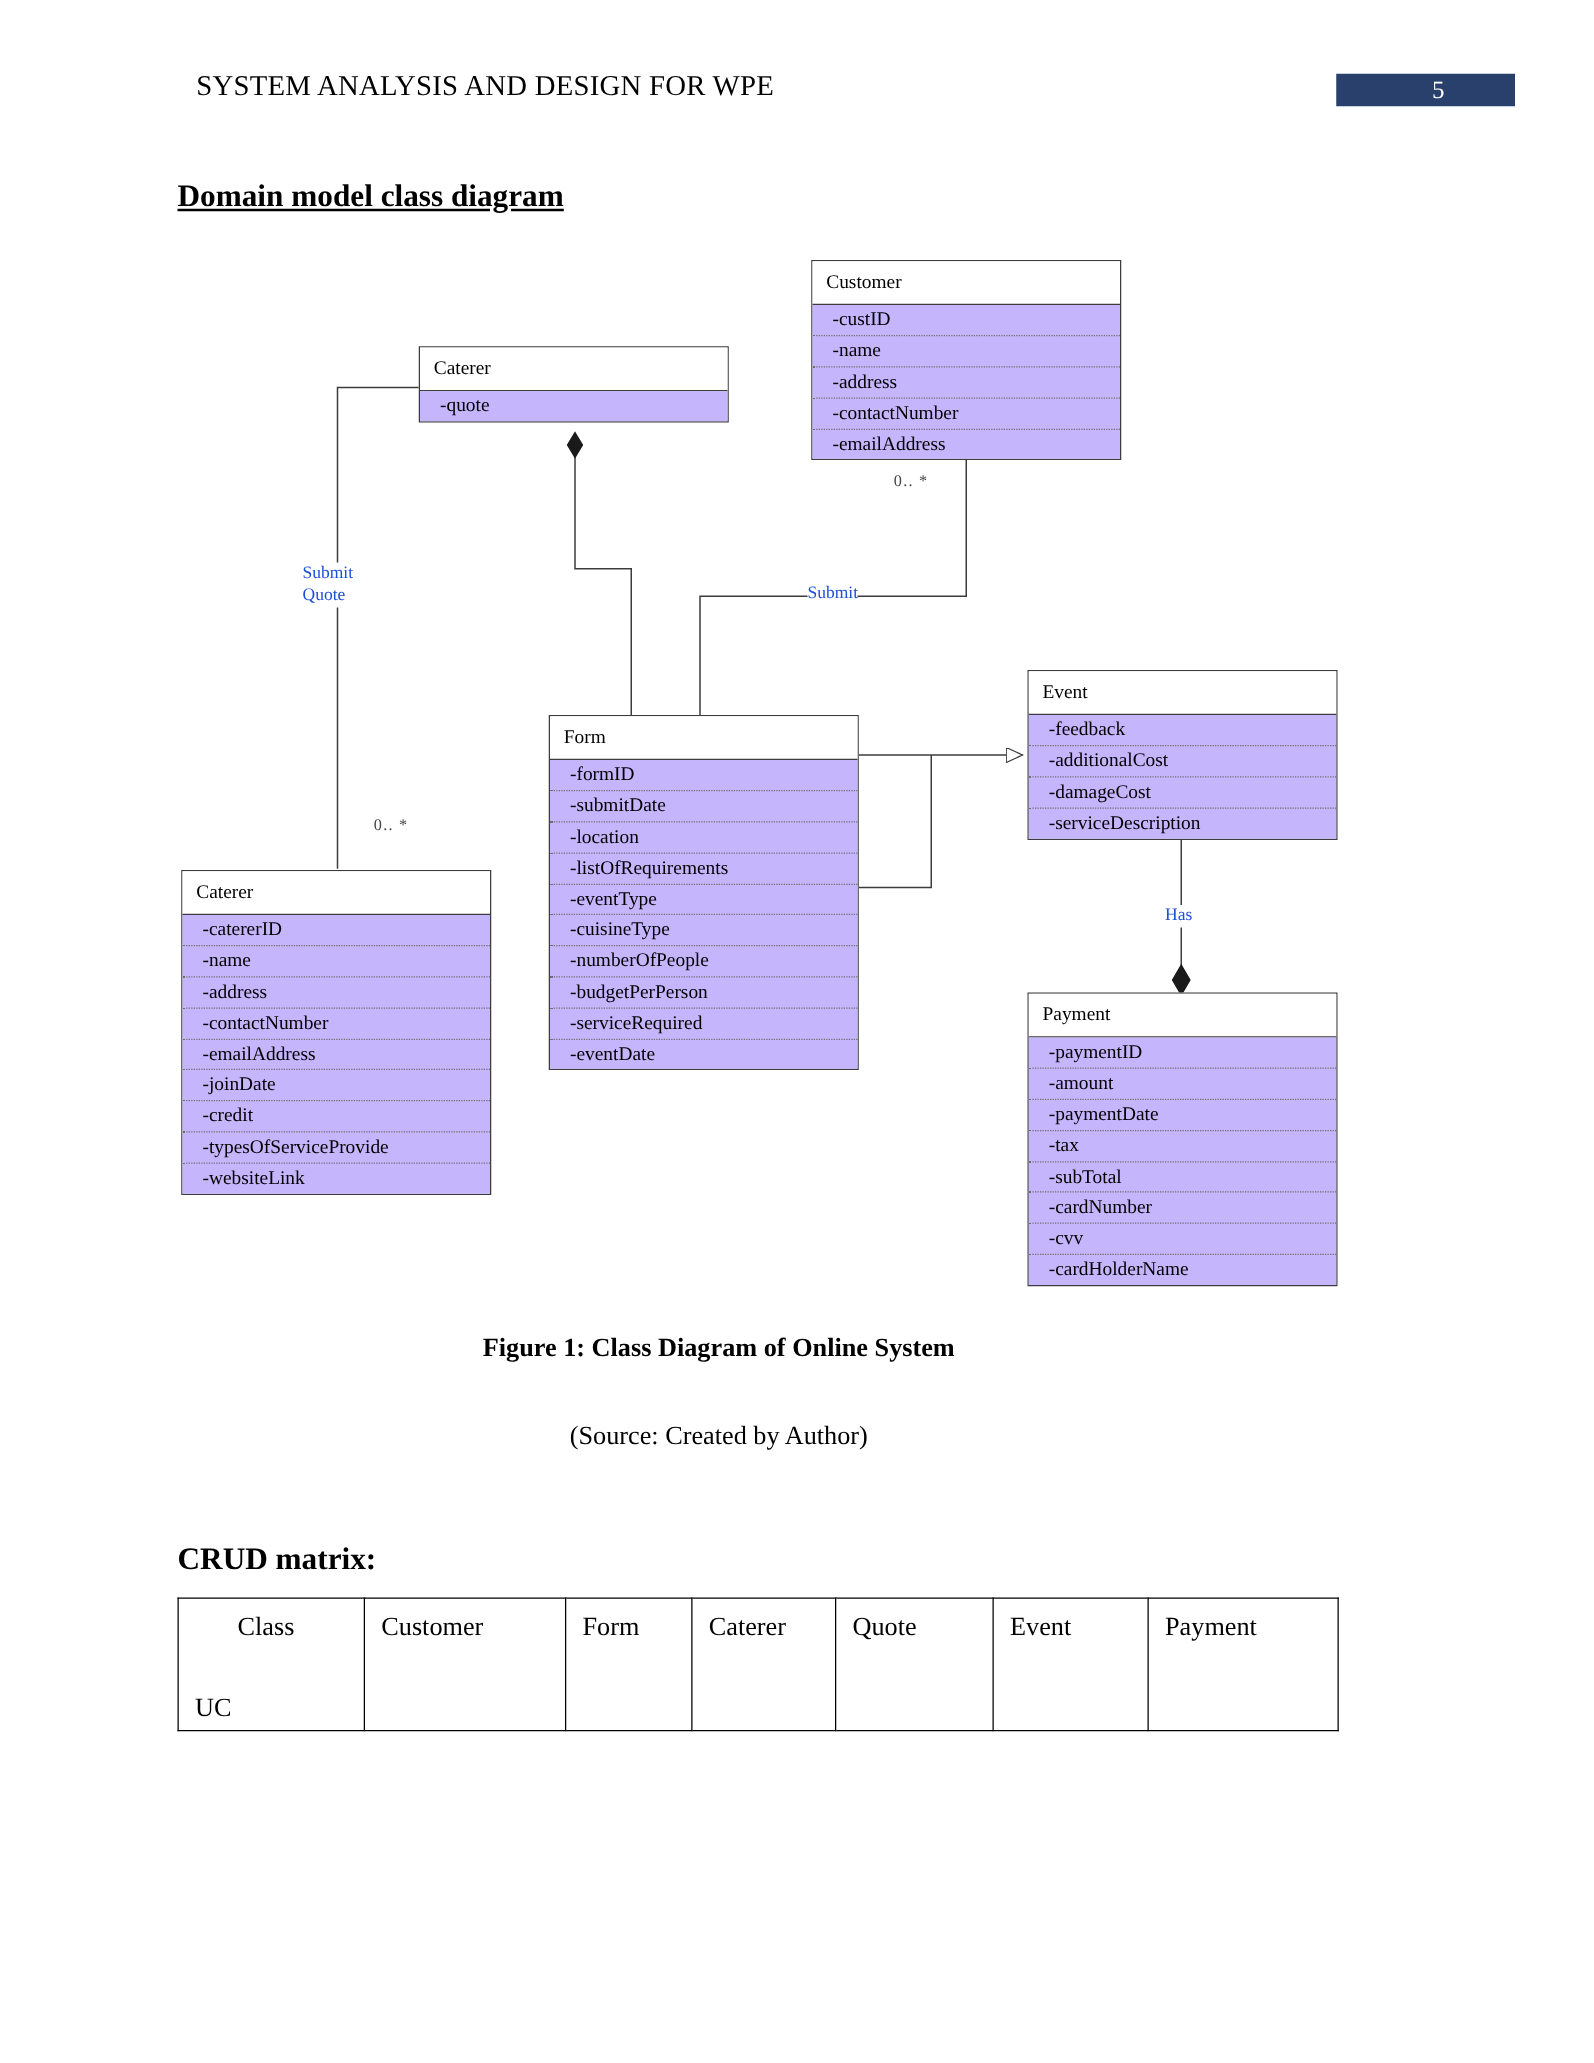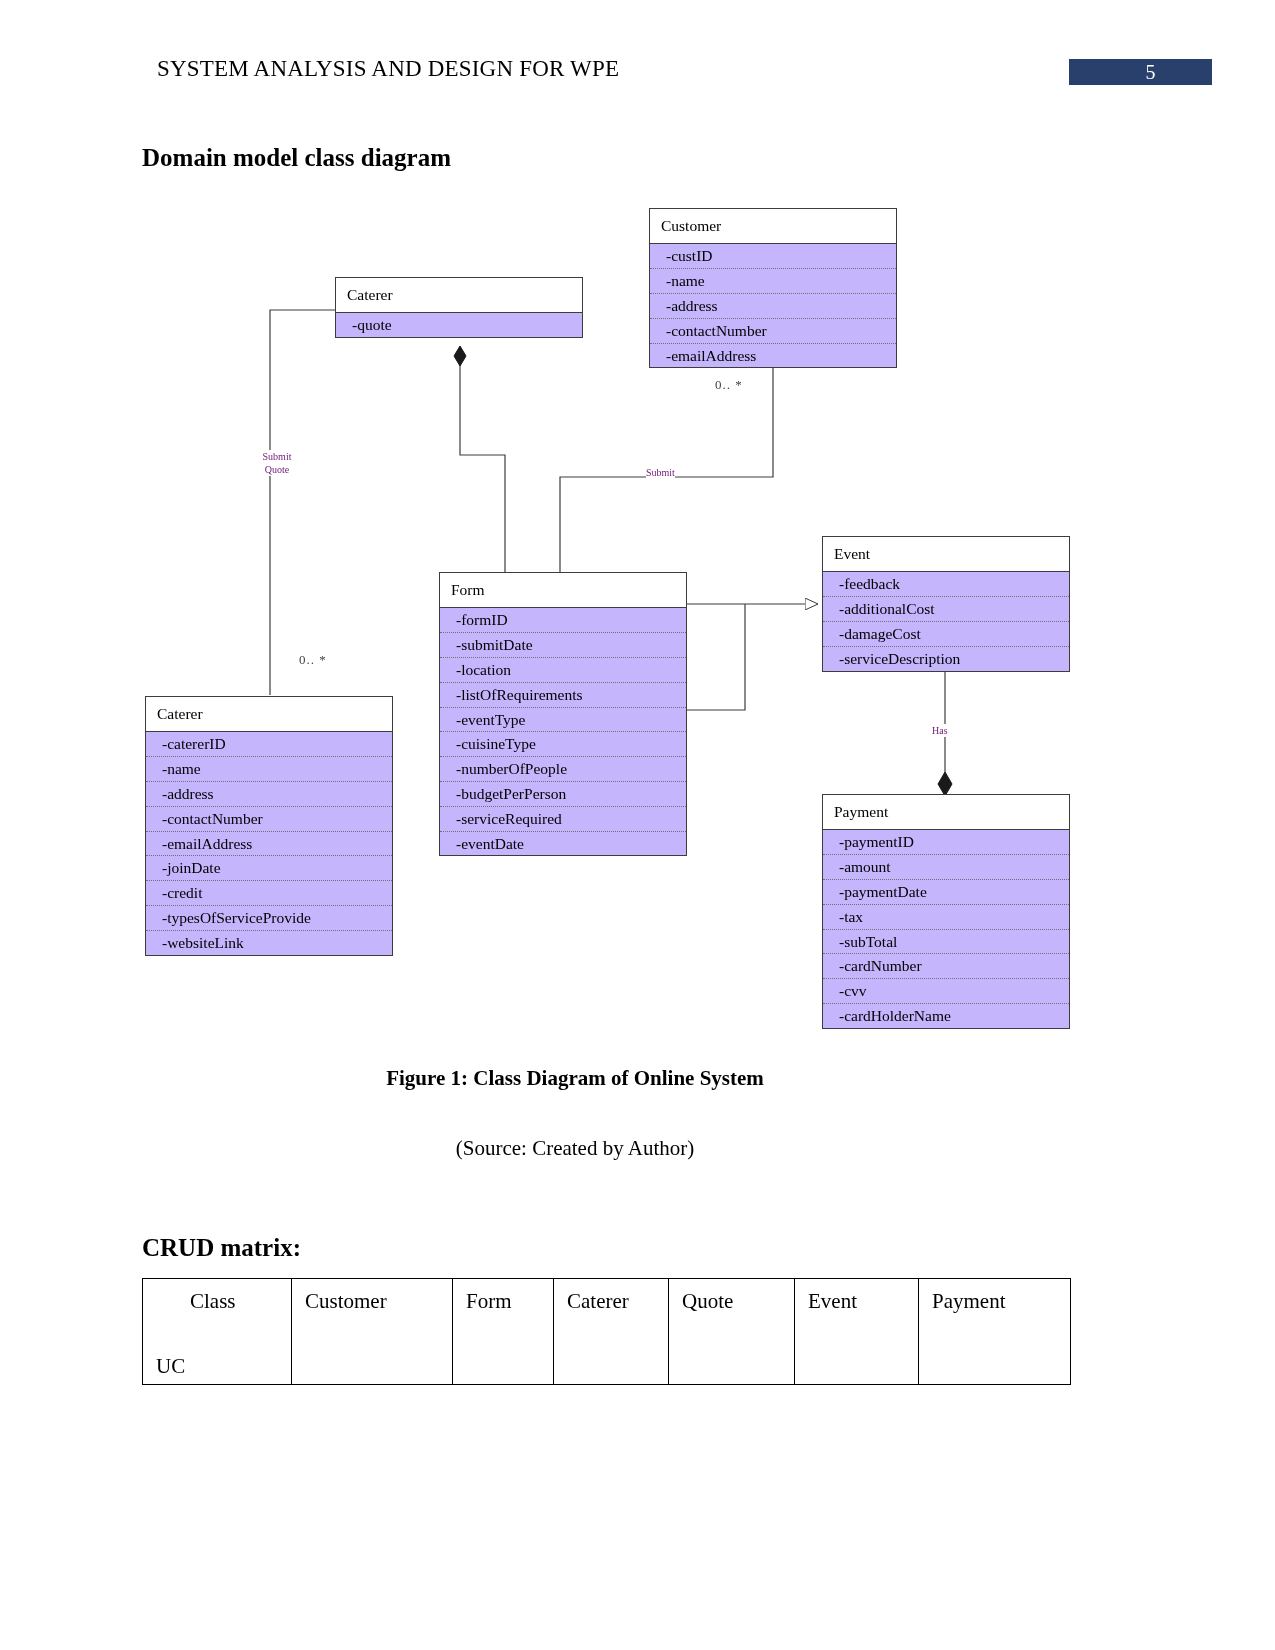--- a/index.html
+++ b/index.html
@@ -31,21 +31,21 @@
     display:flex; align-items:center; justify-content:center;
     padding-left:20px;
   }
 
   
   .section-heading{
     position:absolute;
     font-size:25px; font-weight:bold;
     white-space:nowrap;
   }
-  #heading-domain{ left:142px; top:144px; }
+  #heading-domain{ left:142px; top:144px;text-decoration:underline; }
   #heading-crud{ left:142px; top:1216px;margin-top:18px; }
 
   
   #class-diagram{
     position:absolute; left:0px; top:0px; width:1275px; height:1060px;
   }
   #diagram-svg{ position:absolute; left:0; top:0; }
 
   
   .uml-class{
@@ -68,26 +68,26 @@
     padding:3px 4px 3px 16px;
     border-bottom:1px dotted #6f6f6f;
     line-height:1.15;
     white-space:nowrap;
   }
   .uml-attr:last-child{ border-bottom:none; }
 
   
   .edge-label{
     position:absolute;
-    font-size:10px;
-    color:#701a75;
+    font-size:14px;
+    color:#1d4ed8;
     white-space:nowrap;
     background:#ffffff;
     line-height:1.3;
-    text-align:center;
+    text-align:left;
   }
   .mult-label{
     position:absolute;
     font-size:13px;
     color:#444;
     white-space:nowrap;
     background:#ffffff;
     letter-spacing:1px;
   }
 

